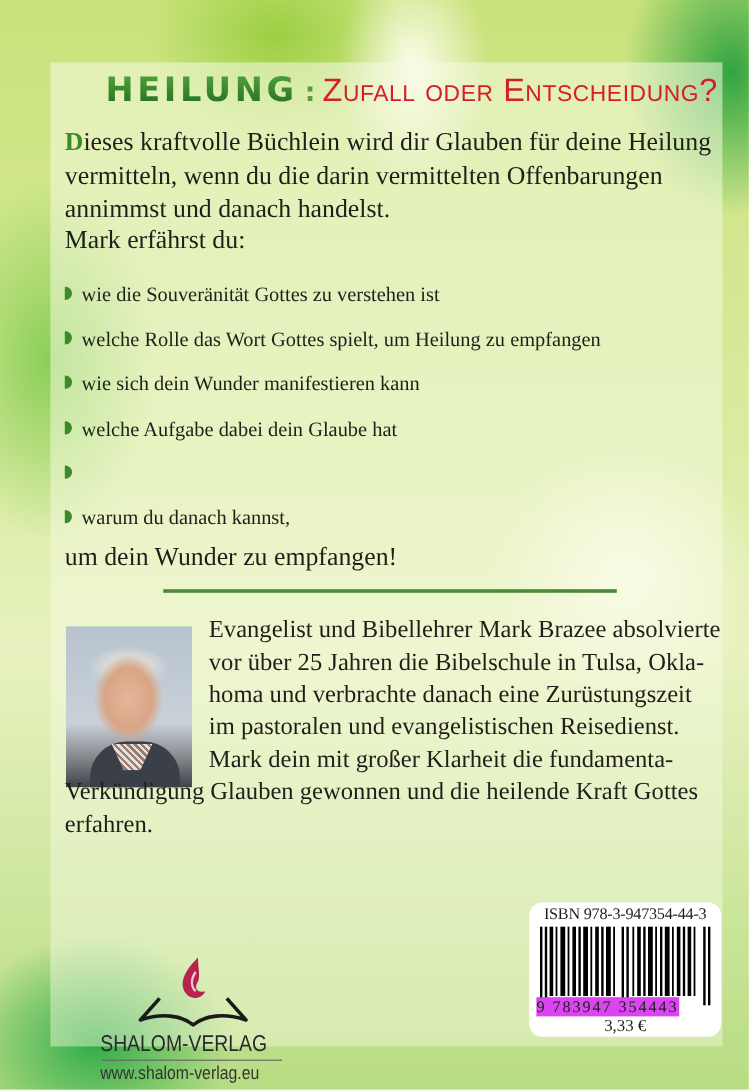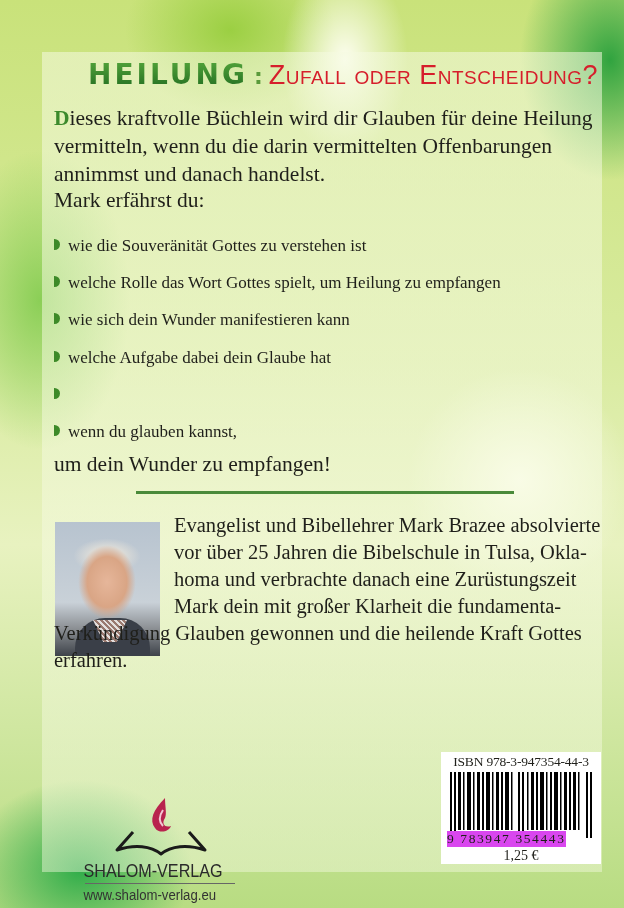--- a/index.html
+++ b/index.html
@@ -36,21 +36,21 @@
   .photo .shirt{position:absolute;left:20px;bottom:0;width:75px;height:38px;background:#3a3f48;border-radius:30px 30px 0 0;}
   .photo .collar{position:absolute;left:38px;bottom:14px;width:34px;height:22px;background:repeating-linear-gradient(45deg,#9b7a70 0 2px,#e4e0de 2px 4px);clip-path:polygon(0 0,100% 0,70% 100%,30% 100%);}
   .bio{position:absolute;left:54px;top:512px;width:546px;font-size:20.5px;line-height:27px;}
   .bio .line{display:block;white-space:nowrap;}
   .bio .ind{padding-left:120px;}
   .logo{position:absolute;left:70px;top:796px;width:180px;height:120px;text-align:left;}
   .logo svg{display:block;margin:0 auto;}
   .logo .pub{font-family:"Liberation Sans",sans-serif;font-size:19px;color:#2a2a2a;letter-spacing:0px;margin-top:2px;transform:scaleX(0.85);}
   .logo .rule{height:1px;background:#666;width:150px;margin:1px auto 2px;}
   .logo .url{font-family:"Liberation Sans",sans-serif;font-size:15.5px;color:#333;transform:scaleX(0.85);}
-  .isbn{position:absolute;left:441px;top:752px;width:160px;height:112px;background:#fff;}
+  .isbn{position:absolute;left:441px;top:752px;width:160px;height:112px;background:#fff;border-radius:11px;}
   .isbn .label{font-size:13.5px;text-align:center;margin-top:2px;white-space:nowrap;letter-spacing:-0.2px;}
   .isbn .bars{position:absolute;left:7px;top:20px;width:146px;height:66px;}
   .isbn .digits{position:absolute;left:6px;top:79px;font-size:13.5px;white-space:nowrap;letter-spacing:1.6px;background:#d946ef;}
   .isbn .price{position:absolute;left:0;right:0;top:96px;text-align:center;font-size:14px;}
 </style>
 </head>
 <body>
 
 <div class="panel"></div>
 
@@ -65,36 +65,37 @@
 </div>
 
 <div class="here">Mark erfährst du:</div>
 
 <ul class="bullets">
   <li><span class="bul"></span><span>wie die Souveränität Gottes zu verstehen ist</span></li>
   <li><span class="bul"></span><span>welche Rolle das Wort Gottes spielt, um Heilung zu empfangen</span></li>
   <li><span class="bul"></span><span>wie sich dein Wunder manifestieren kann</span></li>
   <li><span class="bul"></span><span>welche Aufgabe dabei dein Glaube hat</span></li>
   <li><span class="bul"></span></li>
-  <li><span class="bul"></span><span>wenn du glauben kannst,</span></li>
+  <li><span class="bul"></span><span>warum du danach kannst,</span></li>
 </ul>
 
 <div class="closing">um dein Wunder zu empfangen!</div>
 
 <div class="divider"></div>
 
 <div class="photo" title="Portrait of Mark Brazee">
   <div class="shirt"></div>
   <div class="collar"></div>
 </div>
 
 <div class="bio">
   <span class="line ind">Evangelist und Bibellehrer Mark Brazee absolvierte</span>
   <span class="line ind">vor über 25 Jahren die Bibelschule in Tulsa, Okla-</span>
   <span class="line ind">homa und verbrachte danach eine Zurüstungszeit</span>
+  <span class="line ind">im pastoralen und evangelistischen Reisedienst.</span>
   <span class="line ind">Mark dein mit großer Klarheit die fundamenta-</span>
   <span class="line">Verkündigung Glauben gewonnen und die heilende Kraft Gottes</span>
   <span class="line">erfahren.</span>
 </div>
 
 <div class="logo">
   <svg width="110" height="62" viewBox="0 0 110 62">
     <path d="M60 2 C48 14 44 24 50 32 C54 38 64 36 66 30 C60 32 56 28 60 22 C62 18 60 10 60 2 Z" fill="#b8234e"></path>
     <path d="M58 14 C54 20 54 26 58 30" stroke="#f2c6d3" stroke-width="2" fill="none"></path>
     <path d="M28 36 L12 54 C30 48 46 50 56 58 C66 50 82 48 100 54 L84 36" stroke="#1a1a1a" stroke-width="3" fill="none" stroke-linejoin="round"></path>
@@ -134,14 +135,14 @@
         <rect x="112" y="0" width="1.5" height="58"></rect>
         <rect x="116" y="0" width="3" height="58"></rect>
       <rect x="121" y="0" width="2" height="58"></rect>
         <rect x="125" y="0" width="3" height="58"></rect>
         <rect x="130" y="0" width="1.5" height="58"></rect>
       <rect x="138" y="0" width="2" height="66"></rect>
         <rect x="142" y="0" width="2" height="66"></rect>
     </g>
   </svg>
   <div class="digits">9 783947 354443</div>
-  <div class="price">1,25 €</div>
+  <div class="price">3,33 €</div>
 </div>
 
 </body></html>

